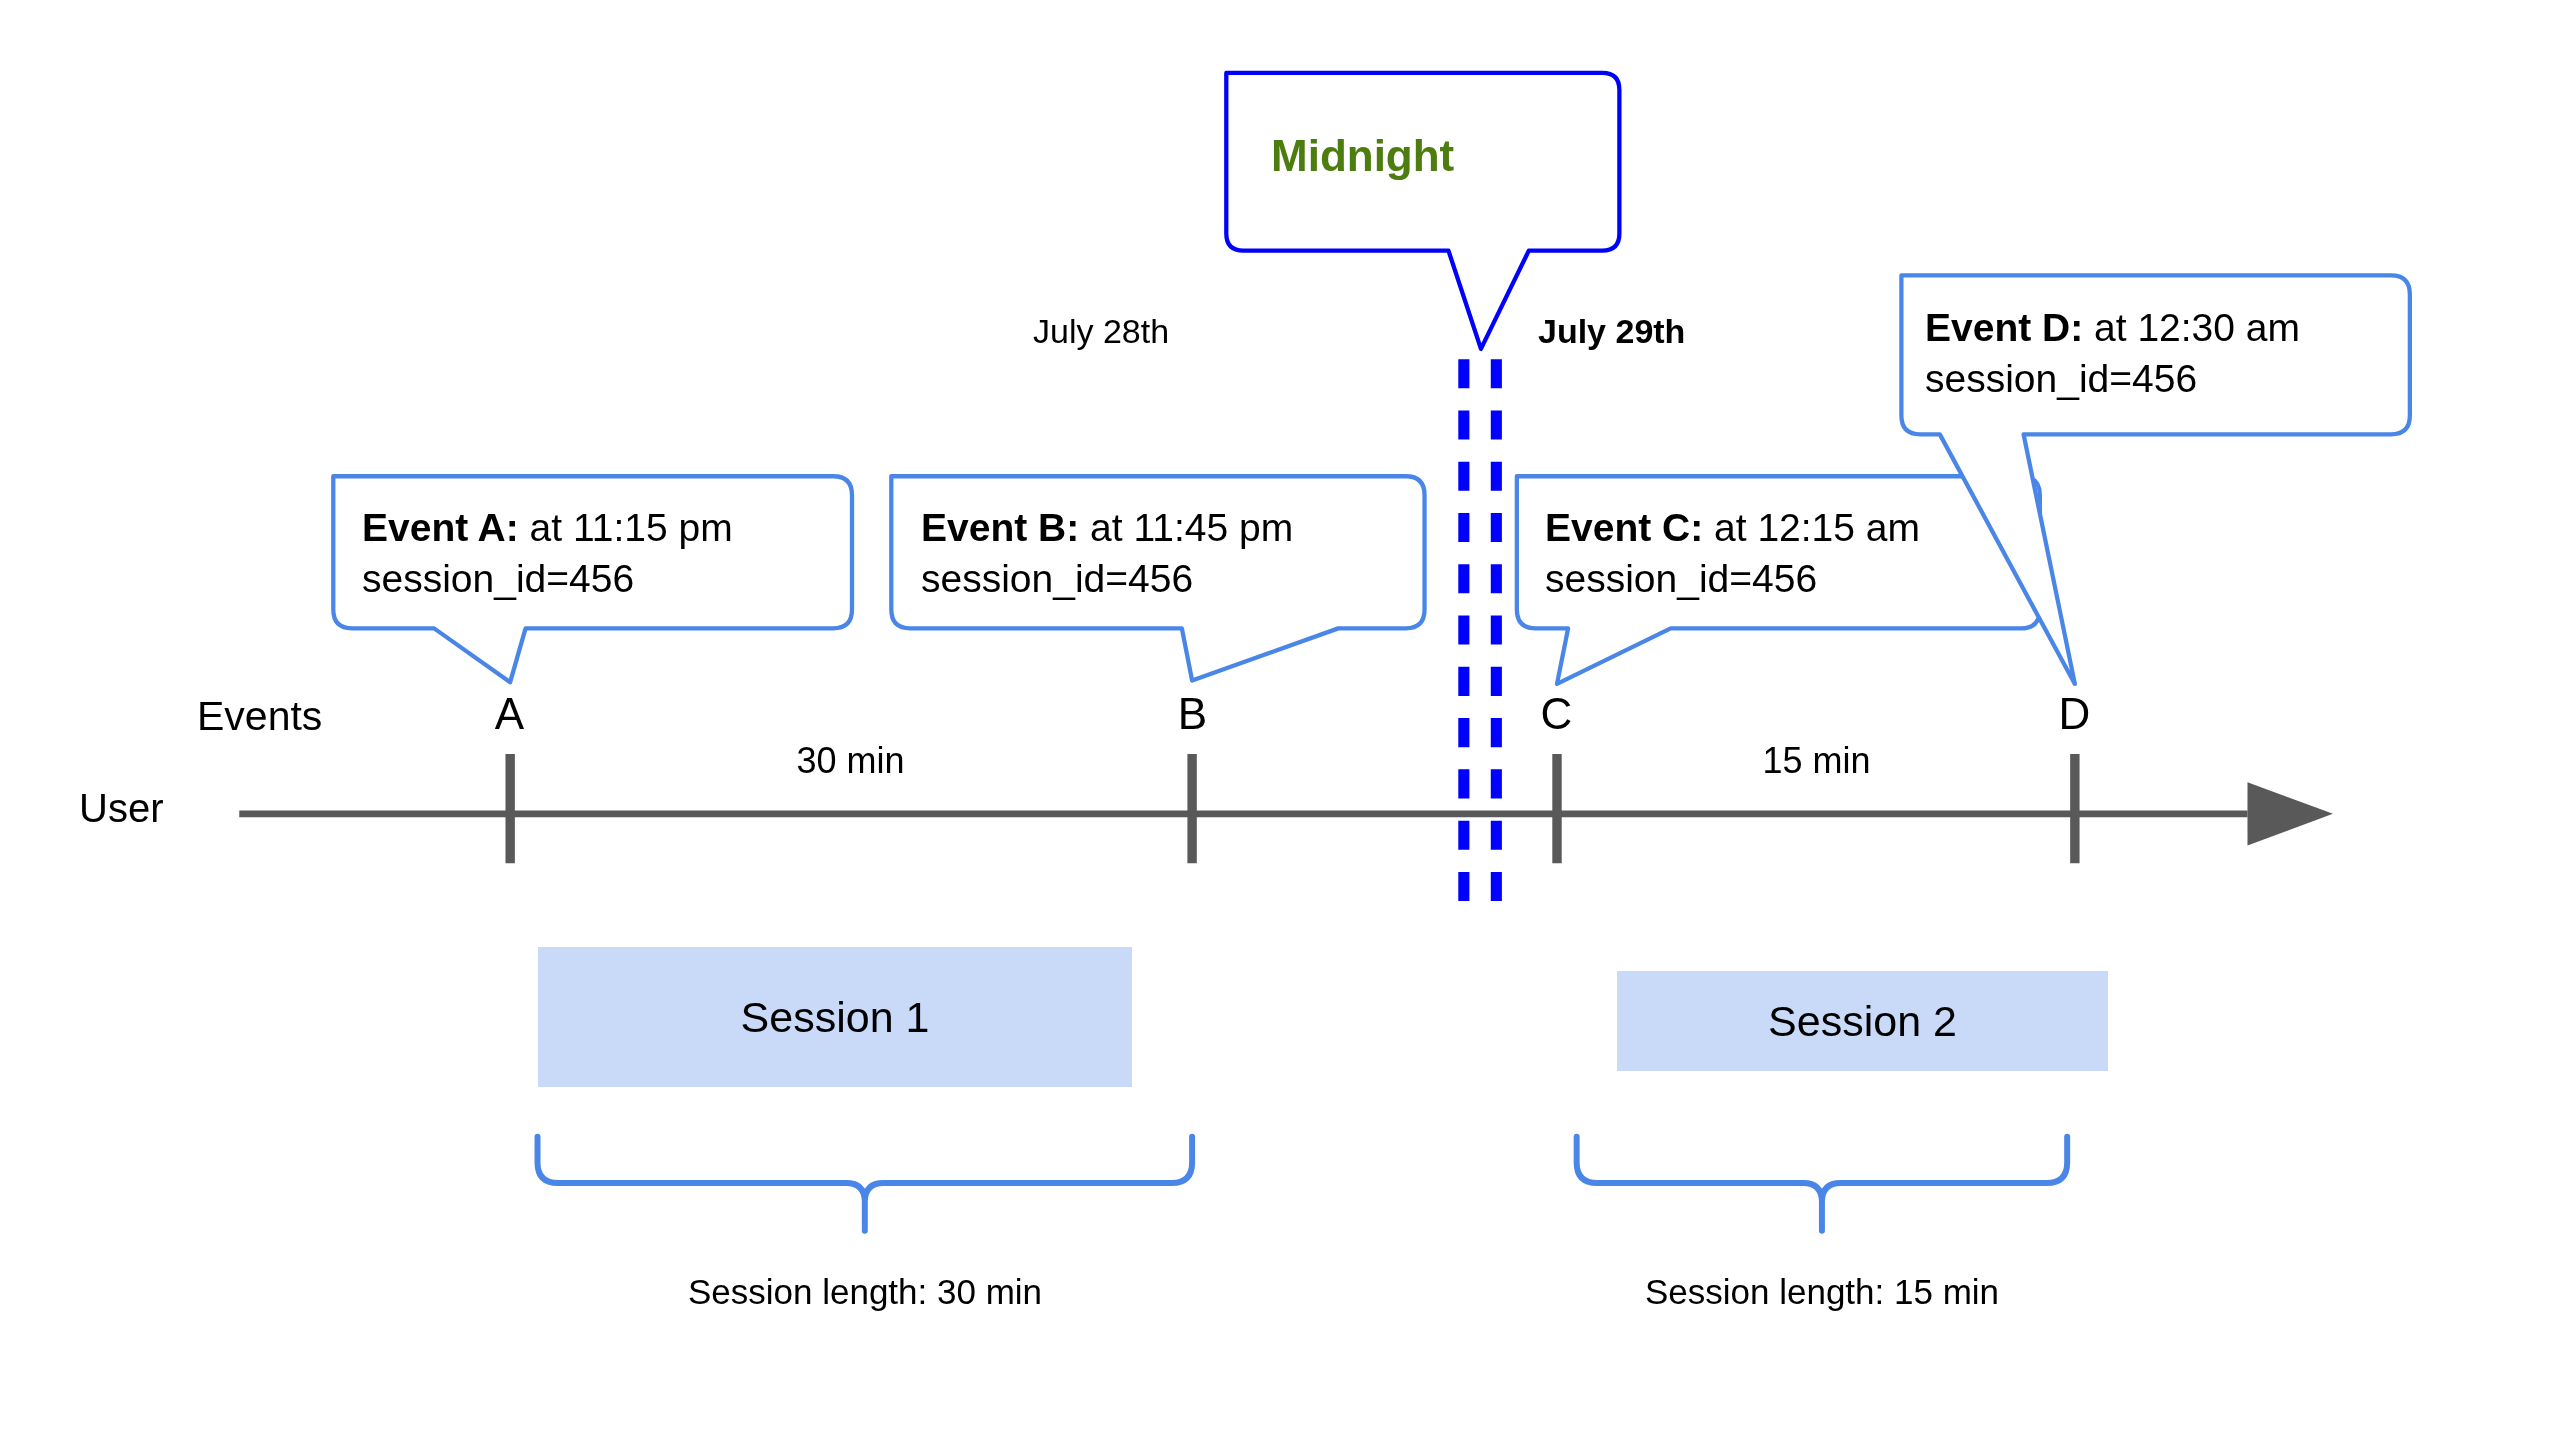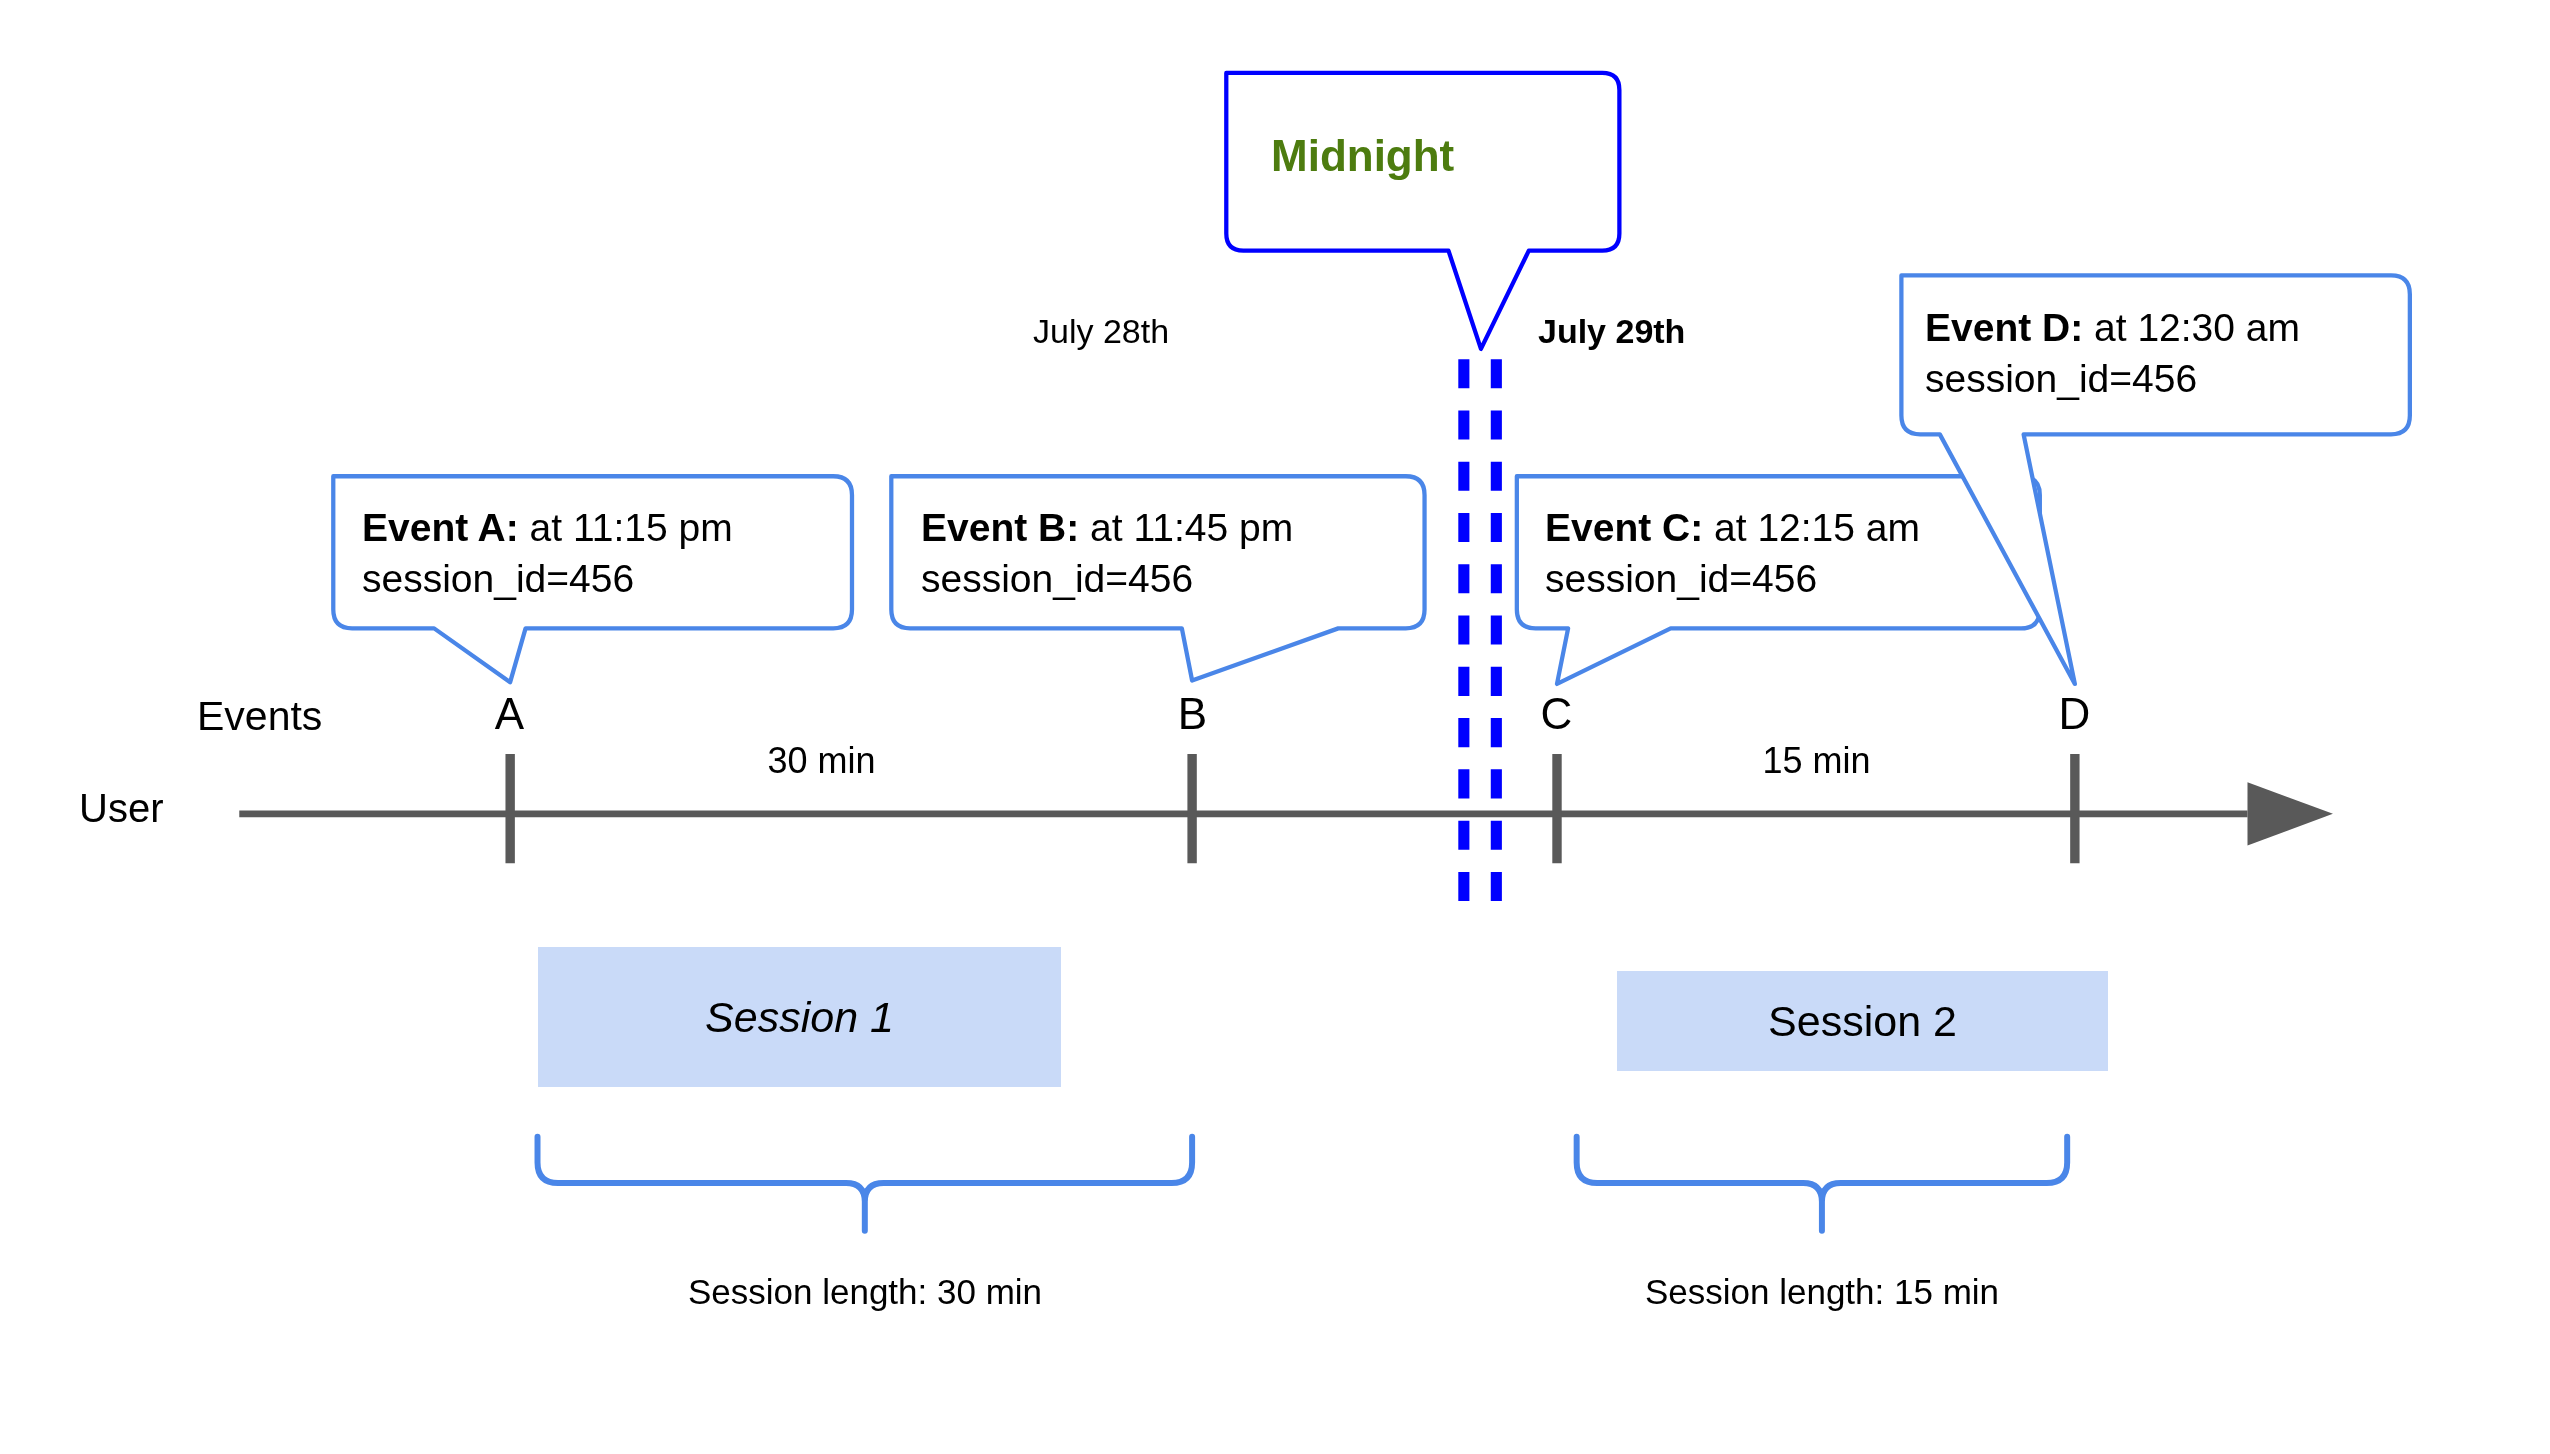--- a/index.html
+++ b/index.html
@@ -232,26 +232,26 @@
     <div>session_id=456</div>
   </div>
 
   <div class="txt events-label" style="left:197px; top:692px;">Events</div>
 
   <div class="txt tick-label" style="left:467px; top:688px; width:85px;">A</div>
   <div class="txt tick-label" style="left:1150px; top:688px; width:85px;">B</div>
   <div class="txt tick-label" style="left:1514px; top:688px; width:85px;">C</div>
   <div class="txt tick-label" style="left:2032px; top:688px; width:85px;">D</div>
 
-  <div class="txt gap-label" style="left:719px; top:740px; width:205px;">30 min</div>
+  <div class="txt gap-label" style="left:748px; top:740px; width:205px;">30 min</div>
   <div class="txt gap-label" style="left:1714px; top:740px; width:205px;">15 min</div>
 
   <div class="txt axis-label" style="left:79px; top:785px;">User</div>
 
-  <div class="session-box" style="left:538px; top:947px; width:523px; height:140px;font-style:italic;">
+  <div class="session-box" style="left:538px; top:947px; width:594px; height:140px;">
     <span>Session 1</span>
   </div>
   <div class="session-box" style="left:1577px; top:971px; width:491px; height:100px;margin-left:40px;">
     <span>Session 2</span>
   </div>
 
   <div class="txt session-length-label" style="left:540px; top:1271px; width:650px;">Session length: 30 min</div>
   <div class="txt session-length-label" style="left:1497px; top:1271px; width:650px;">Session length: 15 min</div>
 
 </div>

